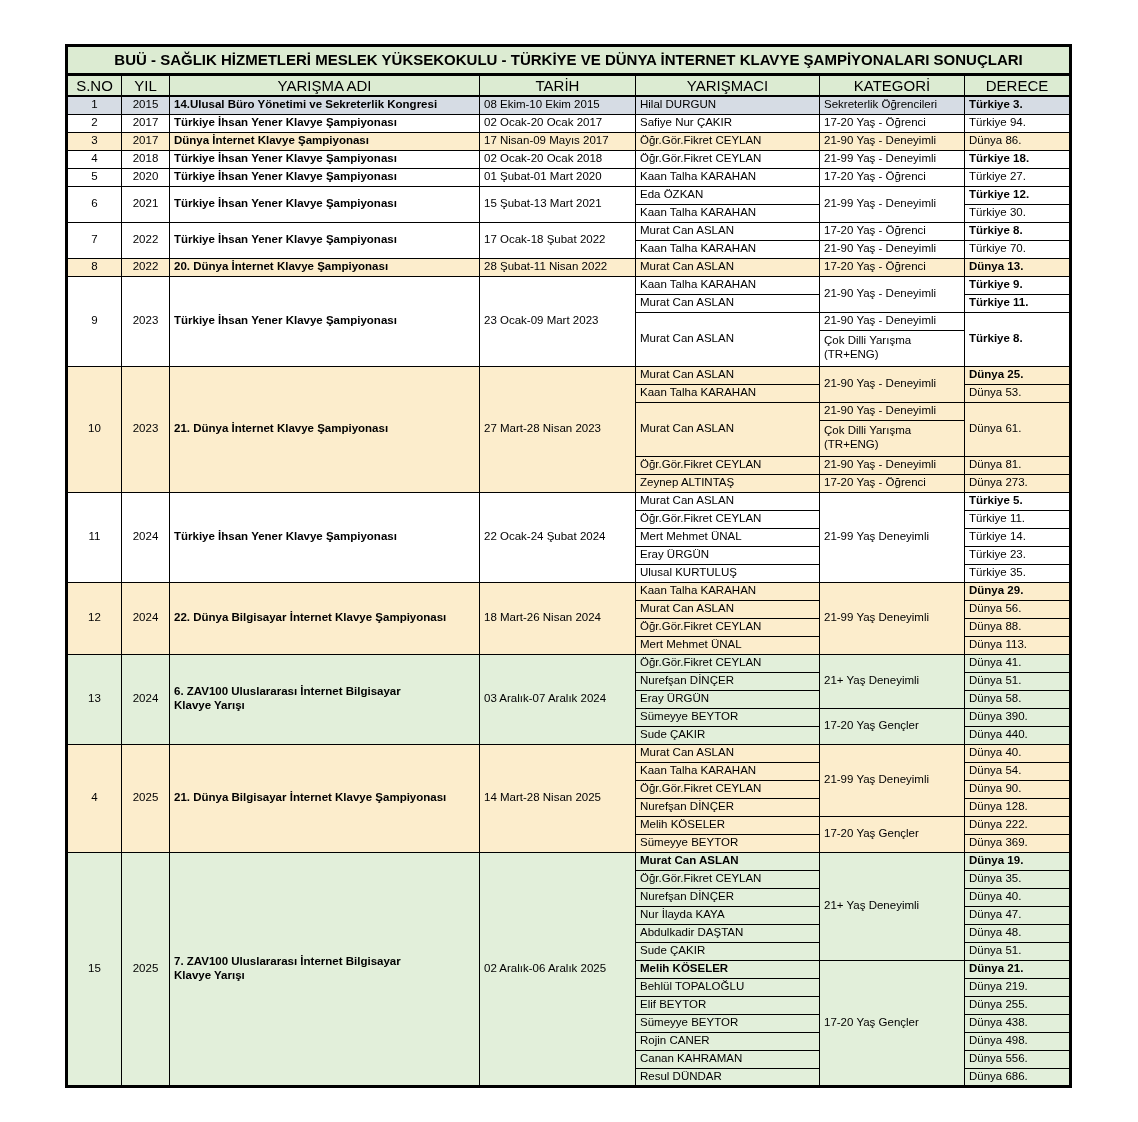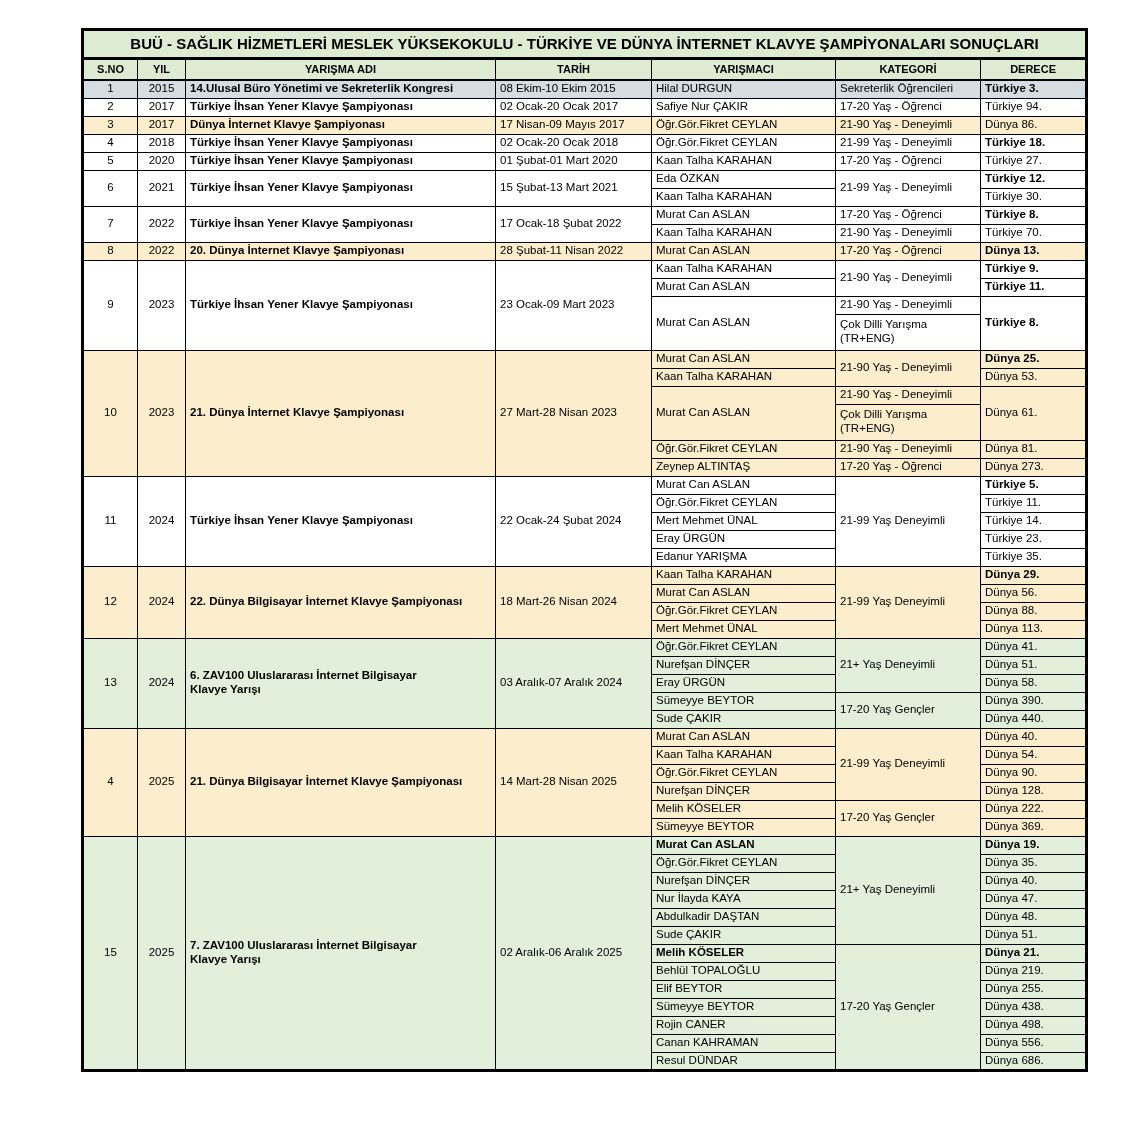--- a/index.html
+++ b/index.html
@@ -1,23 +1,23 @@
 <!DOCTYPE html>
 <html style="--header_bg: #DCEBD2; --row_blue: #D6DCE4; --row_yellow: #FCEDCC; --row_green: #E2EFDA; --border: #000000;"><head>
 <meta charset="utf-8">
 <style>
   html,body{margin:0;padding:0;background:#ffffff;}
   body{width:1138px;height:1122px;position:relative;font-family:"Liberation Sans",sans-serif;color:#000;}
-  .page{position:absolute;left:65px;top:28px;margin-left:16px;}
+  .page{position:absolute;left:65px;top:44px;}
   table{border-collapse:collapse;table-layout:fixed;width:1004px;border:3px solid var(--border);}
   td,th{border:1px solid var(--border);padding:0 4px;font-size:11.5px;line-height:1.2;vertical-align:middle;overflow:hidden;}
   tr{height:18px;}
   tr.tall{height:36px;}
   .title-row td{height:26px;background:var(--header_bg);font-weight:700;font-size:15px;text-align:center;border-bottom:3px solid var(--border);}
-  .head-row th{height:19px;background:var(--header_bg);font-weight:700;font-size:11px;text-align:center;border-bottom:2px solid var(--border);}
+  .head-row th{height:19px;background:var(--header_bg);font-weight:400;font-size:15px;text-align:center;border-bottom:2px solid var(--border);}
   .c-no,.c-yil{text-align:center;}
   .c-ad{white-space:pre-line;font-weight:bold;}
   .b{font-weight:700;}
   tr.bg-white td{background:#ffffff;}
   tr.bg-blue td{background:var(--row_blue);}
   tr.bg-yellow td{background:var(--row_yellow);}
   tr.bg-green td{background:var(--row_green);}
 </style>
 </head>
 <body>
@@ -196,21 +196,21 @@
         </tr>
         <tr class="bg-white">
           <td class="c-yar">Mert Mehmet ÜNAL</td>
           <td class="c-der">Türkiye 14.</td>
         </tr>
         <tr class="bg-white">
           <td class="c-yar">Eray ÜRGÜN</td>
           <td class="c-der">Türkiye 23.</td>
         </tr>
         <tr class="bg-white">
-          <td class="c-yar">Edanur YARIŞMA</td>
+          <td class="c-yar">Ulusal KURTULUŞ</td>
           <td class="c-der">Türkiye 35.</td>
         </tr>
         <tr class="bg-yellow">
           <td class="c-no" rowspan="4">12</td>
           <td class="c-yil" rowspan="4">2024</td>
           <td class="c-ad" rowspan="4">22. Dünya Bilgisayar İnternet Klavye Şampiyonası</td>
           <td class="c-tarih" rowspan="4">18 Mart-26 Nisan 2024</td>
           <td class="c-yar">Kaan Talha KARAHAN</td>
           <td class="c-kat" rowspan="4">21-99 Yaş Deneyimli</td>
           <td class="c-der b">Dünya 29.</td>

